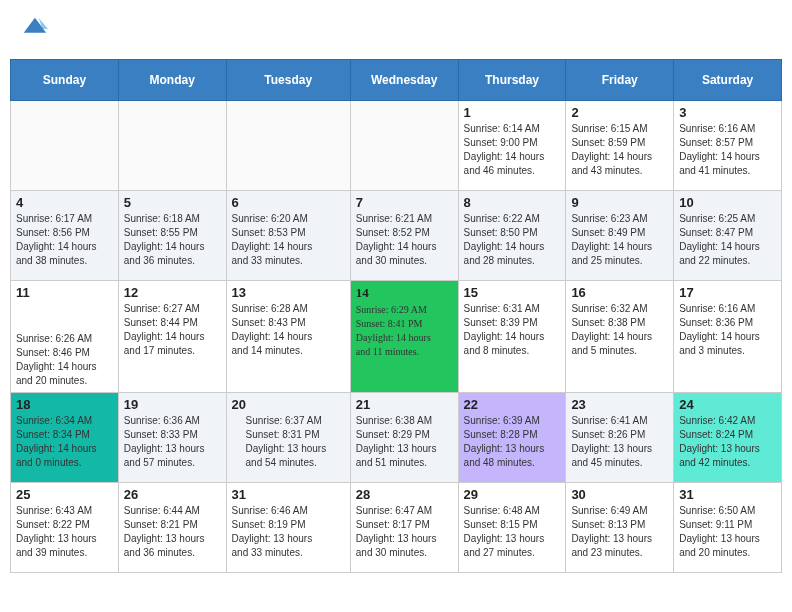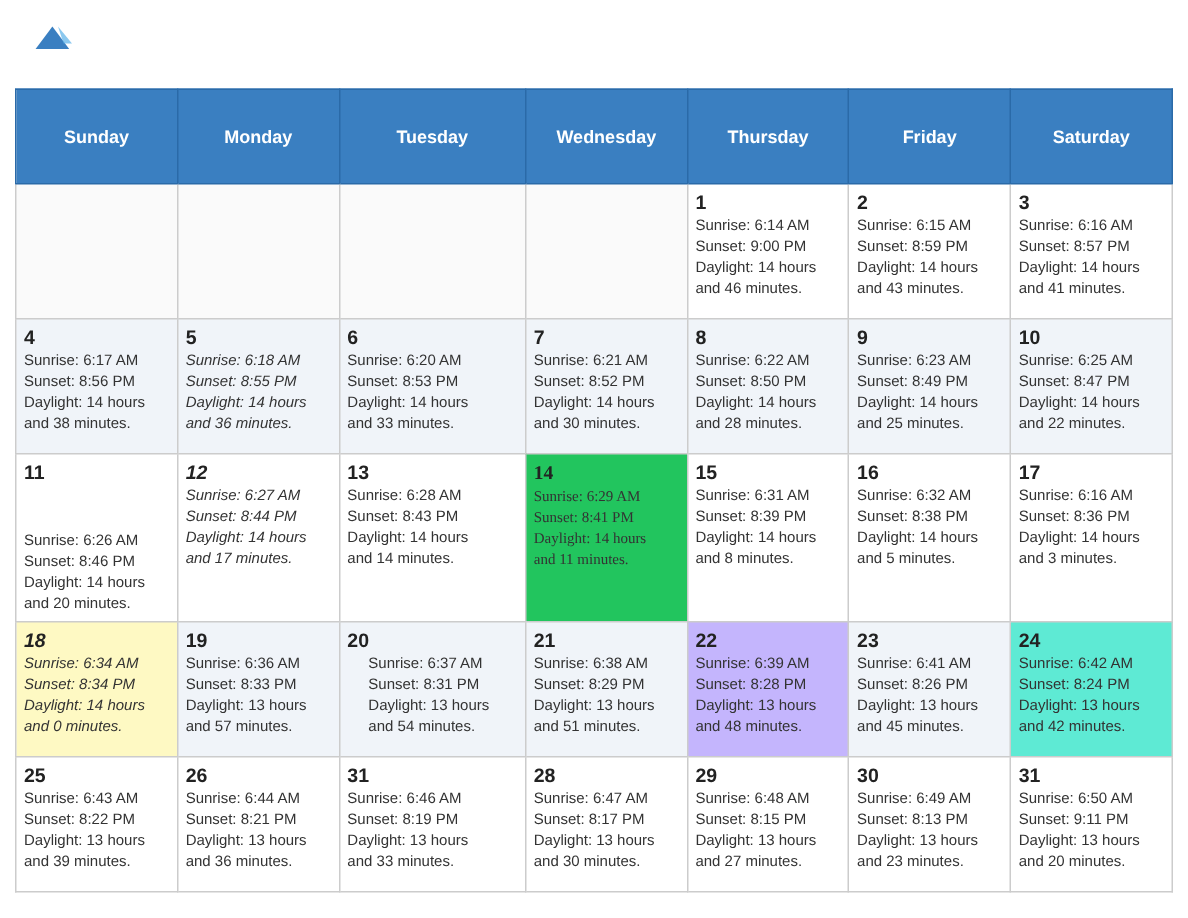--- a/index.html
+++ b/index.html
@@ -47,21 +47,21 @@
     }
     table {
       width: 100%;
       border-collapse: collapse;
       font-size: 10.5px;
     }
     .day-header {
       background: #3a7fc1;
       color: #fff;
       text-align: center;
-      padding: 24px 2px;
+      padding: 13px 2px;
       font-size: 12px;
       font-weight: bold;
       border: 1px solid #2a6aa8;
     }
     td {
       border: 1px solid #ccc;
       vertical-align: top;
       padding: 4px 5px;
       height: 90px;
       background: #fff;
@@ -155,21 +155,21 @@
       <tr>
         <td style="background: rgb(240, 244, 249);">
           <span class="day-number">4</span>
           <div class="cell-info" style="white-space: pre-line;">Sunrise: 6:17 AM
 Sunset: 8:56 PM
 Daylight: 14 hours
 and 38 minutes.</div>
         </td>
         <td style="background: rgb(240, 244, 249);">
           <span class="day-number">5</span>
-          <div class="cell-info" style="white-space: pre-line; font-style: italic;">Sunrise: 6:18 AM
+          <div class="cell-info" style="white-space: pre-line;">Sunrise: 6:18 AM
 Sunset: 8:55 PM
 Daylight: 14 hours
 and 36 minutes.</div>
         </td>
         <td style="background: rgb(240, 244, 249);">
           <span class="day-number">6</span>
           <div class="cell-info" style="white-space: pre-line;">Sunrise: 6:20 AM
 Sunset: 8:53 PM
 Daylight: 14 hours
 and 33 minutes.</div>
@@ -204,21 +204,21 @@
         </td>
       </tr>
       <tr>
         <td style="background: rgb(255, 255, 255);">
           <span class="day-number">11</span>
           <div class="cell-info" style="white-space: pre-line; margin-top: 32px;">Sunrise: 6:26 AM
 Sunset: 8:46 PM
 Daylight: 14 hours
 and 20 minutes.</div>
         </td>
-        <td style="background: rgb(255, 255, 255); font-style: italic;">
+        <td style="background: rgb(255, 255, 255);">
           <span class="day-number">12</span>
           <div class="cell-info" style="white-space: pre-line;">Sunrise: 6:27 AM
 Sunset: 8:44 PM
 Daylight: 14 hours
 and 17 minutes.</div>
         </td>
         <td style="background: rgb(255, 255, 255);">
           <span class="day-number">13</span>
           <div class="cell-info" style="white-space: pre-line;">Sunrise: 6:28 AM
 Sunset: 8:43 PM
@@ -248,21 +248,21 @@
         </td>
         <td style="background: rgb(255, 255, 255);">
           <span class="day-number">17</span>
           <div class="cell-info" style="white-space: pre-line;">Sunrise: 6:16 AM
 Sunset: 8:36 PM
 Daylight: 14 hours
 and 3 minutes.</div>
         </td>
       </tr>
       <tr>
-        <td style="background: #fef9c3; font-style: italic;">
+        <td style="background: #14b8a6;">
           <span class="day-number">18</span>
           <div class="cell-info" style="white-space: pre-line;">Sunrise: 6:34 AM
 Sunset: 8:34 PM
 Daylight: 14 hours
 and 0 minutes.</div>
         </td>
         <td style="background: rgb(240, 244, 249);">
           <span class="day-number">19</span>
           <div class="cell-info" style="white-space: pre-line;">Sunrise: 6:36 AM
 Sunset: 8:33 PM

